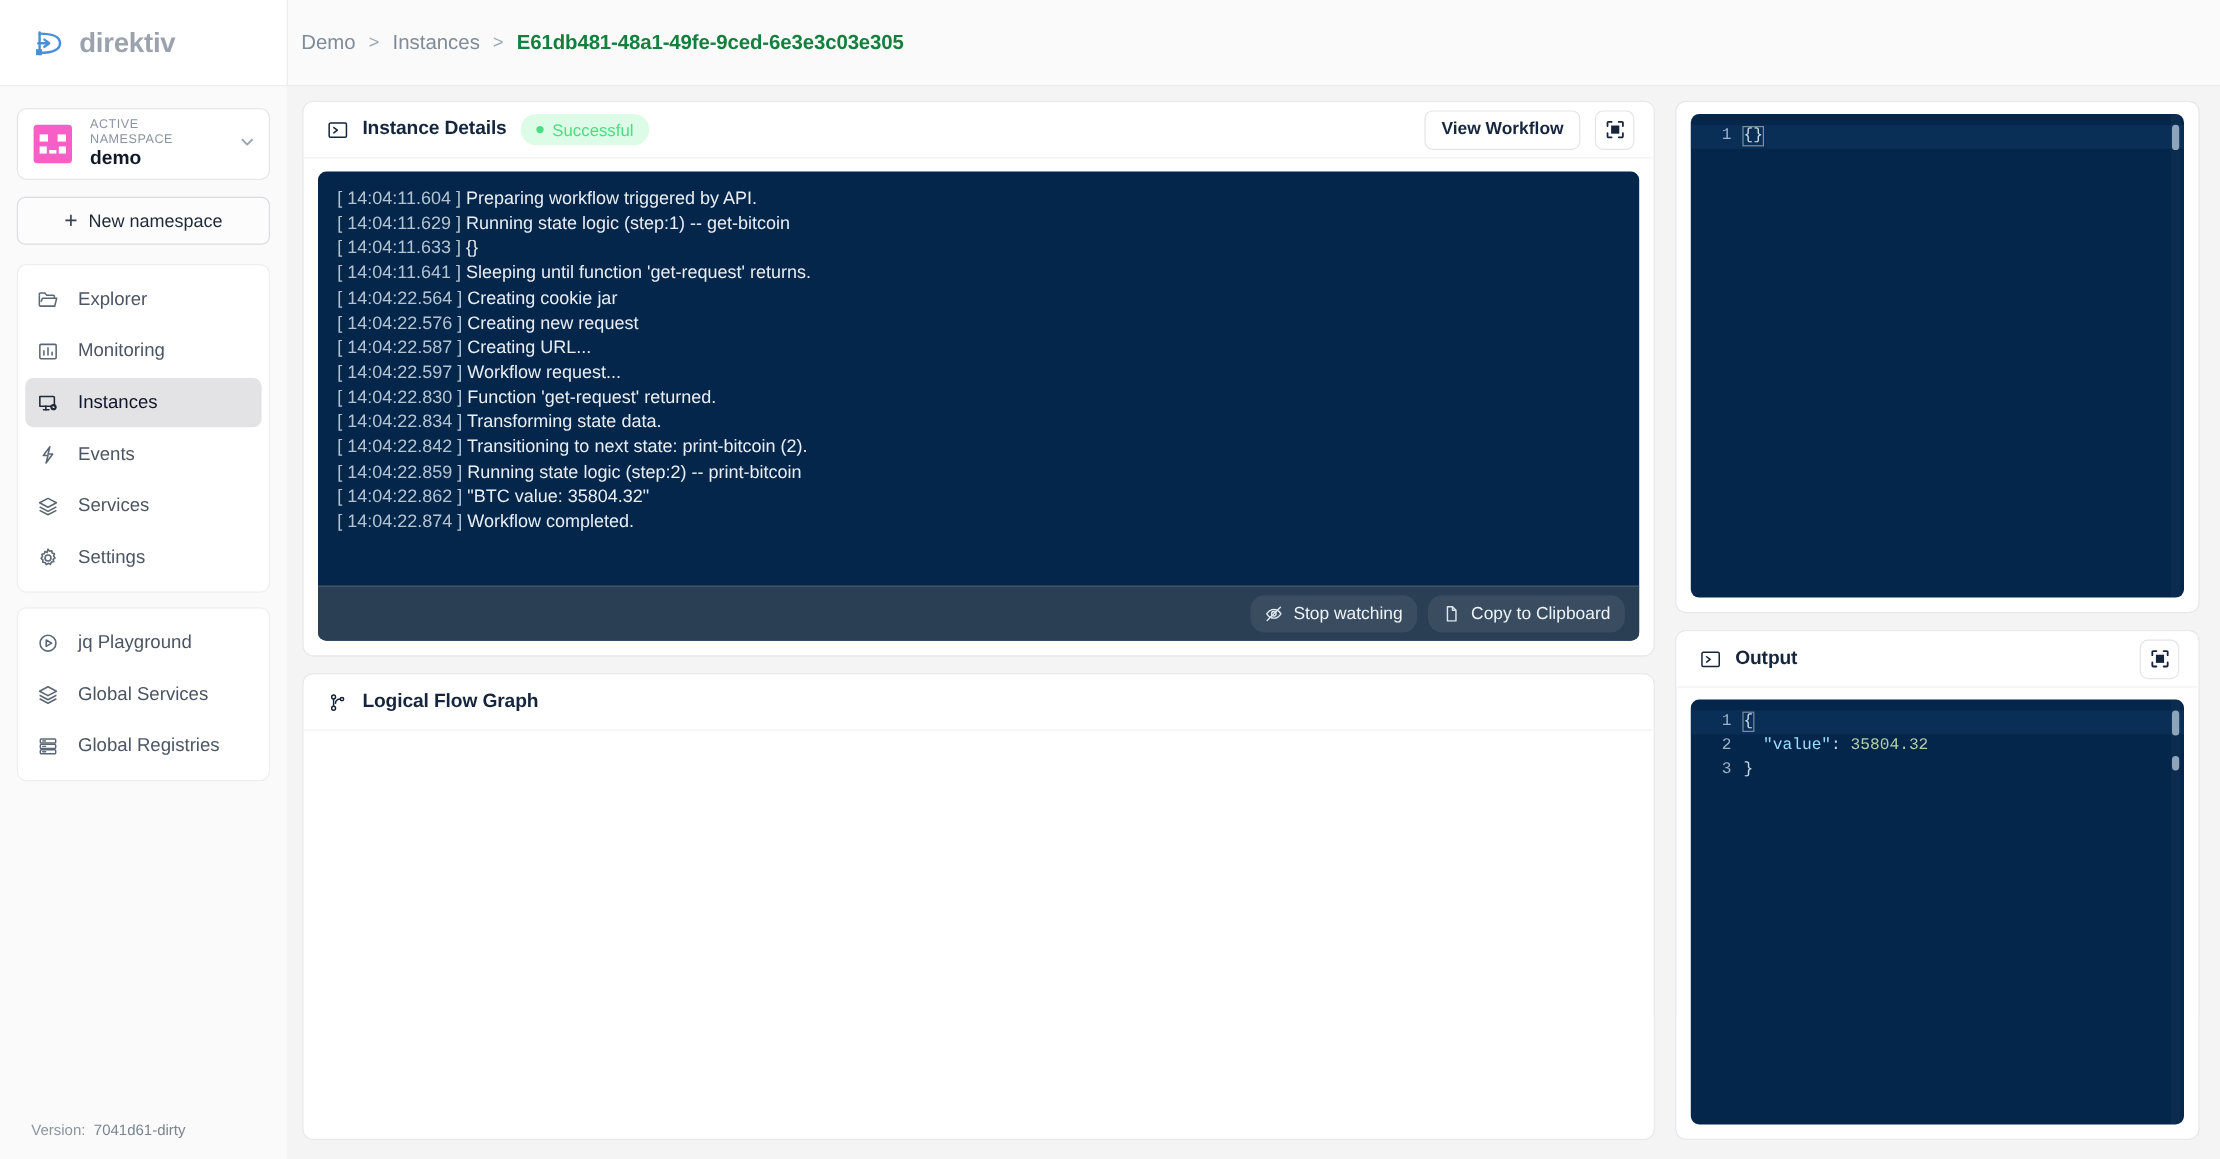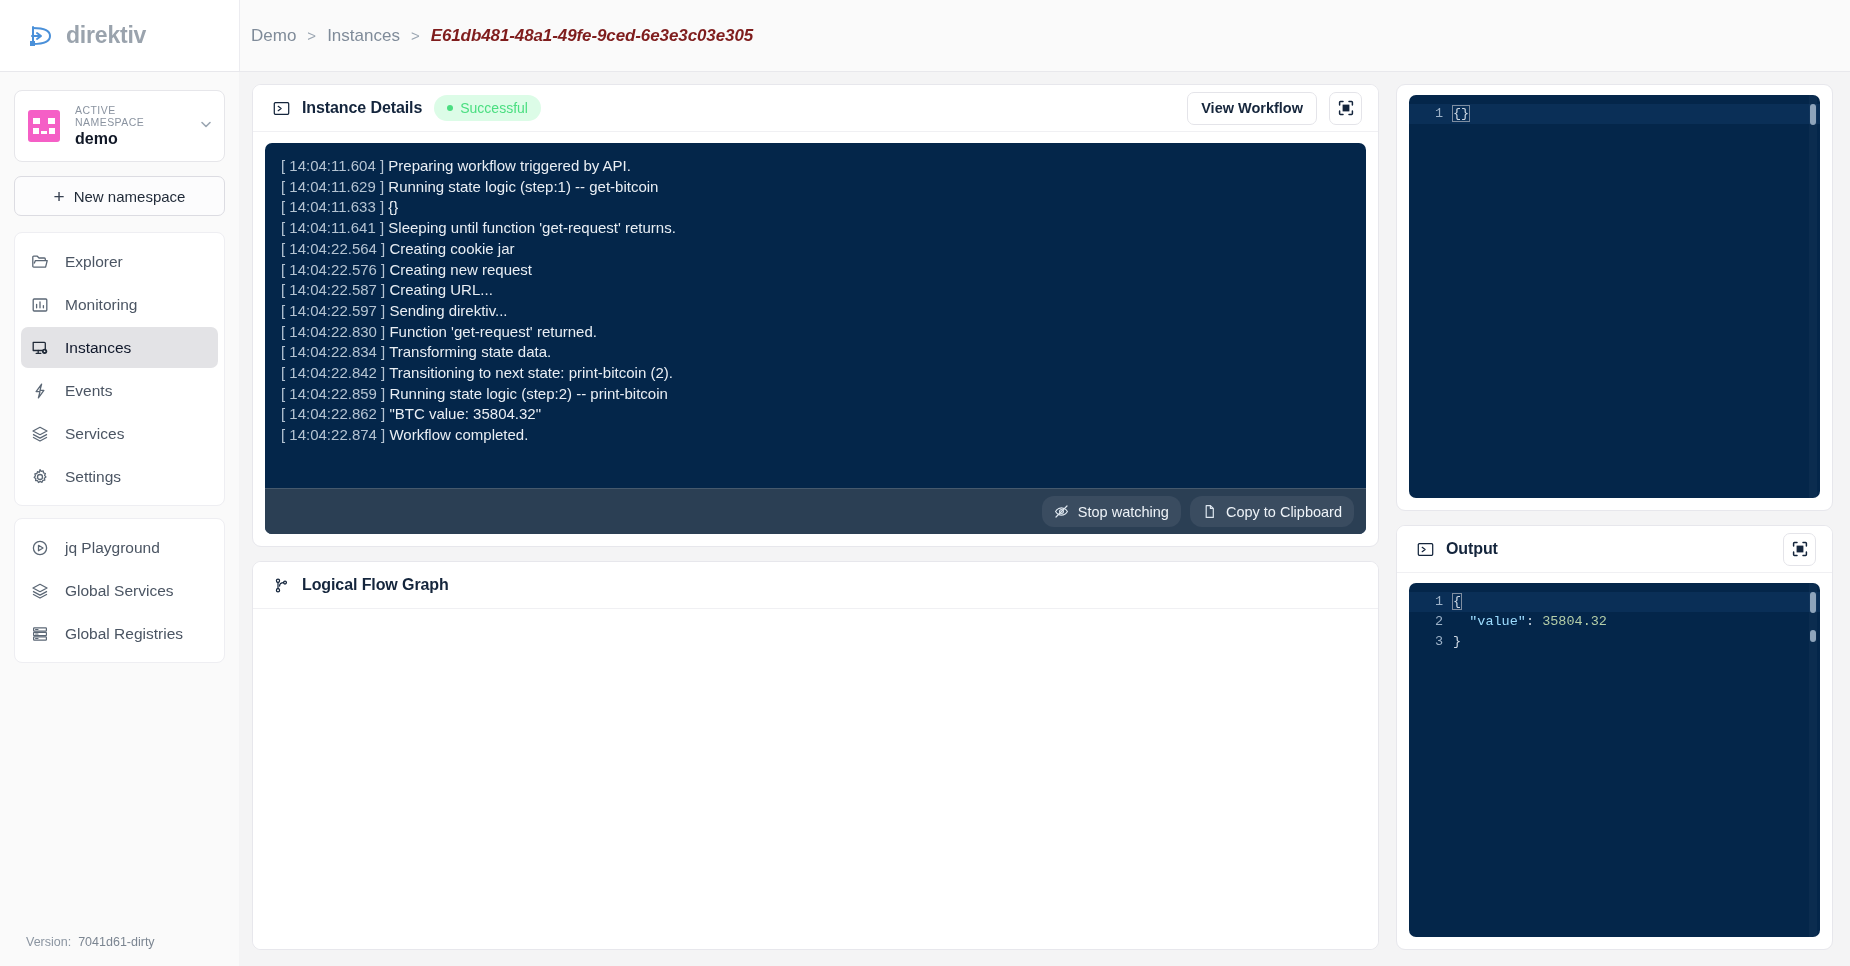--- a/index.html
+++ b/index.html
@@ -50,41 +50,41 @@
     flex: 1 1 auto;
     display: flex;
     align-items: center;
     padding-left: 11px;
     background: #fafafa;
     border-left: 1px solid #ececf0;
   }
   .crumbs { display: flex; align-items: center; gap: 11px; font-size: 17px; }
   .crumb-link { color: #7f8b99; cursor: pointer; }
   .crumb-sep { color: #9aa5b1; font-size: 15px; }
-  .crumb-current { color: #7f1d1d; font-weight: 700; letter-spacing: -0.1px; font-style: italic; }
+  .crumb-current { color: #15803d; font-weight: 700; letter-spacing: -0.1px; }
 
   
   .body-split { flex: 1 1 auto; display: flex; min-height: 0; }
 
   
   .sidebar {
     width: 239px;
     flex: 0 0 239px;
     background: #fafafa;
     display: flex;
     flex-direction: column;
     padding: 0;
     position: relative;
   }
   .ns-card {
     margin: 18px 14px 0 14px;
     background: #ffffff;
     border: 1px solid #e6e6ea;
     border-radius: 8px;
-    height: 72px;
+    height: 60px;
     display: flex;
     align-items: center;
     padding: 0 10px;
     gap: 12px;
     cursor: pointer;
   }
   .ns-avatar {
     width: 38px; height: 38px;
     border-radius: 5px;
     flex: 0 0 38px;
@@ -534,21 +534,21 @@
 
           <div class="logs-body">
             <div class="logs-scroll" id="log-lines">
                 <div class="log-line"><span class="ts">[ 14:04:11.604 ] </span><span>Preparing workflow triggered by API.</span></div>
                 <div class="log-line"><span class="ts">[ 14:04:11.629 ] </span><span>Running state logic (step:1) -- get-bitcoin</span></div>
                 <div class="log-line"><span class="ts">[ 14:04:11.633 ] </span><span>{}</span></div>
                 <div class="log-line"><span class="ts">[ 14:04:11.641 ] </span><span>Sleeping until function 'get-request' returns.</span></div>
                 <div class="log-line"><span class="ts">[ 14:04:22.564 ] </span><span>Creating cookie jar</span></div>
                 <div class="log-line"><span class="ts">[ 14:04:22.576 ] </span><span>Creating new request</span></div>
                 <div class="log-line"><span class="ts">[ 14:04:22.587 ] </span><span>Creating URL...</span></div>
-                <div class="log-line"><span class="ts">[ 14:04:22.597 ] </span><span>Sending direktiv...</span></div>
+                <div class="log-line"><span class="ts">[ 14:04:22.597 ] </span><span>Workflow request...</span></div>
                 <div class="log-line"><span class="ts">[ 14:04:22.830 ] </span><span>Function 'get-request' returned.</span></div>
                 <div class="log-line"><span class="ts">[ 14:04:22.834 ] </span><span>Transforming state data.</span></div>
                 <div class="log-line"><span class="ts">[ 14:04:22.842 ] </span><span>Transitioning to next state: print-bitcoin (2).</span></div>
                 <div class="log-line"><span class="ts">[ 14:04:22.859 ] </span><span>Running state logic (step:2) -- print-bitcoin</span></div>
                 <div class="log-line"><span class="ts">[ 14:04:22.862 ] </span><span>"BTC value: 35804.32"</span></div>
                 <div class="log-line"><span class="ts">[ 14:04:22.874 ] </span><span>Workflow completed.</span></div>
               </div>
             <div class="logs-foot">
               <div class="log-btn">
                 <span>

